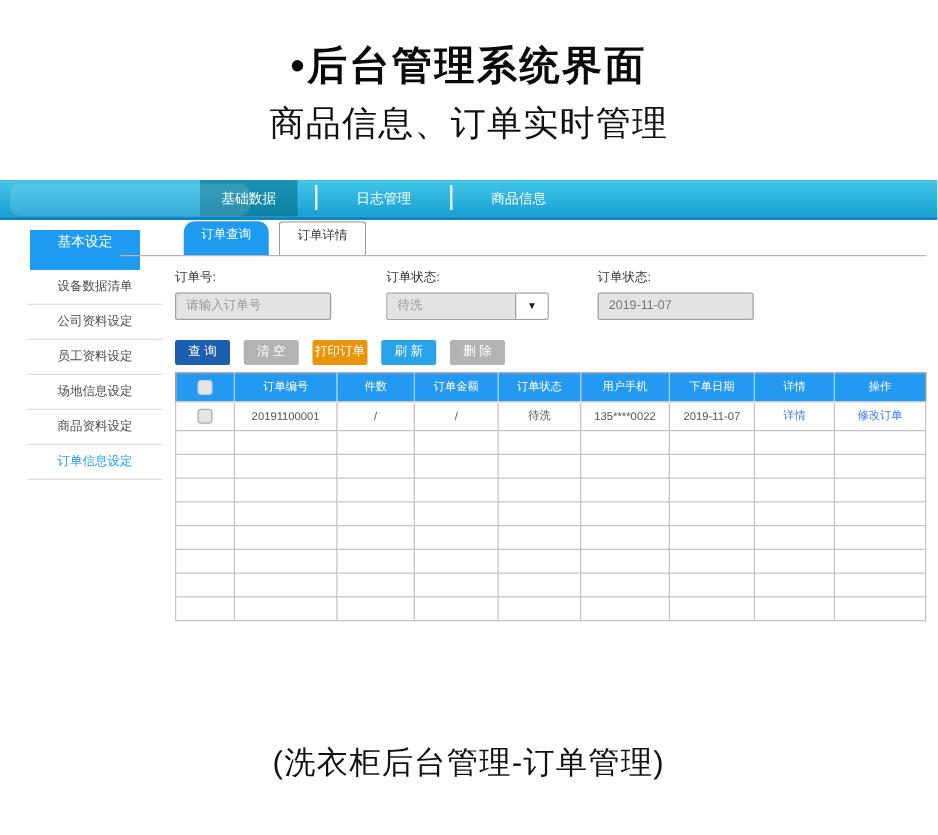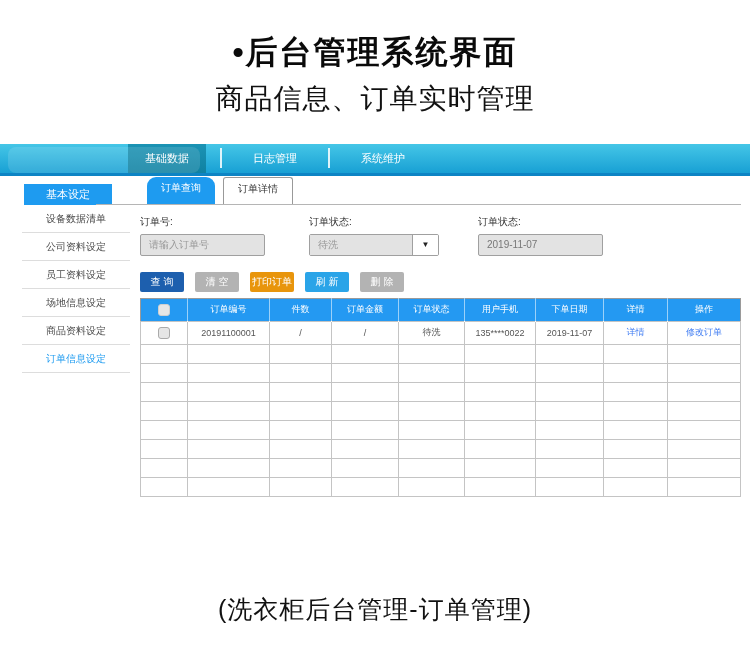--- a/index.html
+++ b/index.html
@@ -7,33 +7,33 @@
   body { height: 668px; overflow: hidden; }
 
   
   .hero { text-align: center; padding-top: 34px; }
   .hero-title { font-size: 32px; font-weight: 900; color: #0a0a0a; letter-spacing: 2px; line-height: 1.15; }
   .hero-subtitle { font-size: 28px; font-weight: 400; color: #111; margin-top: 9px; letter-spacing: 1px; }
 
   
   .navbar { margin-top: 26px; height: 32px; position: relative;
     background: linear-gradient(to bottom, var(--navbar-top, #45c6e7), var(--navbar-bottom, #18a0d4));
-    border-bottom: 3px solid var(--navbar-border, #0d84c4); }
+    border-bottom: 3px solid var(--navbar-border, #0d84c4); padding-left: 32px; }
   .navbar-logo-blob { position: absolute; left: 8px; top: 3px; width: 192px; height: 26px;
     background: rgba(255,255,255,0.12); border-radius: 8px; }
   .nav-tabs { display: flex; height: 100%; margin-left: 128px; align-items: stretch; }
   .nav-tab { min-width: 78px; padding: 0 14px; display: flex; align-items: center; justify-content: center;
     color: #fff; font-size: 11px; cursor: default; }
   .nav-tab.active { background: linear-gradient(to bottom, #1b93b4, var(--nav-active-tab, #0f81a2)); }
   .nav-sep { width: 2px; height: 20px; align-self: center; background: rgba(255,255,255,0.85); margin: 0 14px; }
 
   
   .panel { display: flex; padding: 8px 10px 0 22px; }
   .sidebar { width: 108px; flex: 0 0 108px; }
-  .sidebar-header { width: 88px; margin-left: 2px; height: 21px; line-height: 21px; text-align: center;
+  .sidebar-header { width: 88px; margin-left: 2px; height: 32px; line-height: 21px; text-align: center;
     background: var(--primary-blue, #1e9bf0); color: #fff; font-size: 11px; }
   .sidebar-item { height: 28px; line-height: 28px; text-align: center; font-size: 10px; color: #4a4a4a;
     border-bottom: 1px solid #ddd; cursor: default; }
   .sidebar-item.active { color: var(--primary-blue, #1e9bf0); }
 
   .content { flex: 1; margin-left: 10px; }
 
   
   .tab-row { display: flex; align-items: flex-end; border-bottom: 1px solid #b5b5b5; padding-left: 7px; position: relative; height: 21px; }
   .tab-row::before { content: ""; position: absolute; left: -44px; bottom: -1px; width: 44px; height: 1px; background: #b5b5b5; }
@@ -87,21 +87,21 @@
   <div class="hero-subtitle">商品信息、订单实时管理</div>
 </div>
 
 <div class="navbar">
   <div class="navbar-logo-blob"></div>
   <div class="nav-tabs">
     <div class="nav-tab active">基础数据</div>
     <div class="nav-sep"></div>
     <div class="nav-tab">日志管理</div>
     <div class="nav-sep"></div>
-    <div class="nav-tab">系统维护</div>
+    <div class="nav-tab">商品信息</div>
   </div>
 </div>
 
 <div class="panel">
 
   <aside class="sidebar">
     <div class="sidebar-header">基本设定</div>
     <div class="sidebar-item">设备数据清单</div>
     <div class="sidebar-item">公司资料设定</div>
     <div class="sidebar-item">员工资料设定</div>

